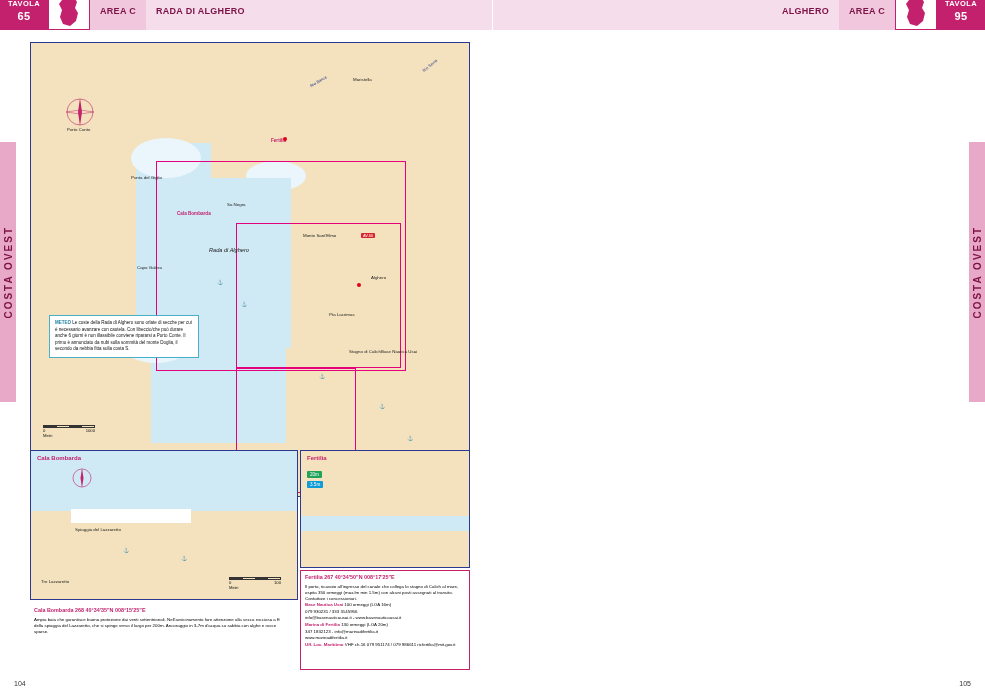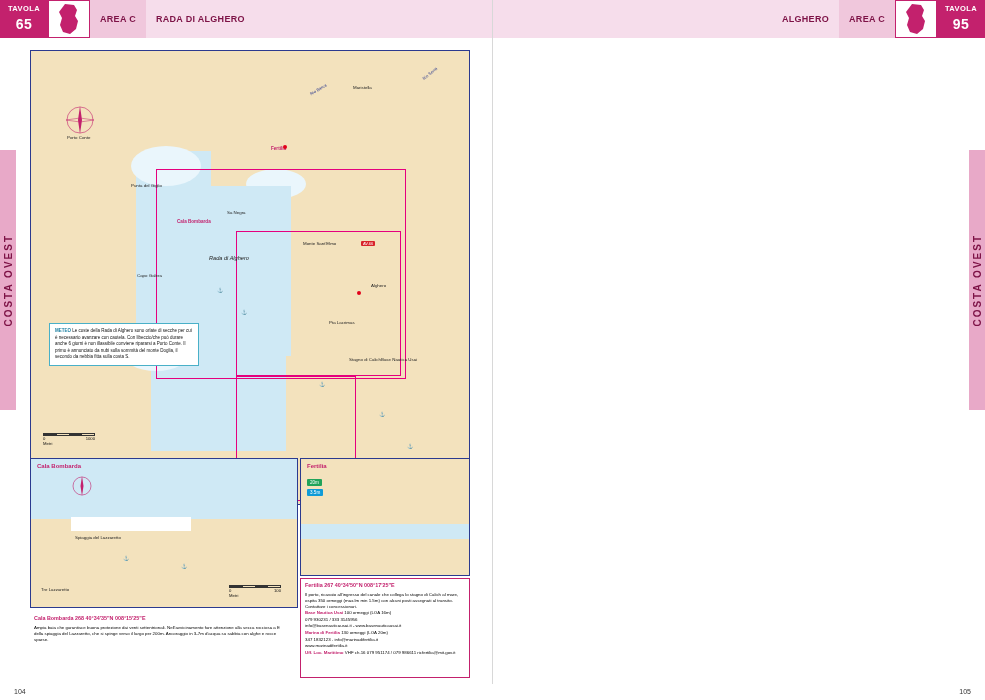--- a/index.html
+++ b/index.html
@@ -4,33 +4,33 @@
 <style>
   * { box-sizing: border-box; }
   html, body { margin:0; padding:0; }
   body {
     width: 985px; height: 700px;
     font-family: "Liberation Sans", sans-serif;
     background: #ffffff;
     overflow: hidden;
     position: relative;
   }
-  .spread { display: flex; width: 985px; height: 684px; }
+  .spread { display: flex; width: 985px; height: 684px; align-items: center; }
   .page { position: relative; width: 492px; height: 700px; background:#fff; }
   .page.right { width: 493px; }
   .gutter { width: 1px; background: #d8d8d8; }
 
   
   .hdr { display:flex; align-items:stretch; height: 38px; }
   .hdr .tavola {
     width: 48px; background:#c3216d; color:#fff;
     display:flex; flex-direction:column; align-items:center; justify-content:center;
     font-size: 7.5px; letter-spacing:.4px; line-height: 1.35; font-weight:bold;
   }
-  .hdr .tavola .num { font-size: 14px; }
+  .hdr .tavola .num { font-size: 11px; }
   .hdr .sardinia {
     width: 42px; background:#fff; border:1px solid #c3216d; position:relative;
     display:flex; align-items:center; justify-content:center;
   }
   .hdr .areac {
     background:#f0c7dc; color:#7d1246; font-size:9px; font-weight:bold;
     display:flex; align-items:center; padding:0 10px; letter-spacing:.3px;
   }
   .hdr .title {
     flex:1; background:#f6ddeb; color:#7d1246; font-size:9px; font-weight:bold;

